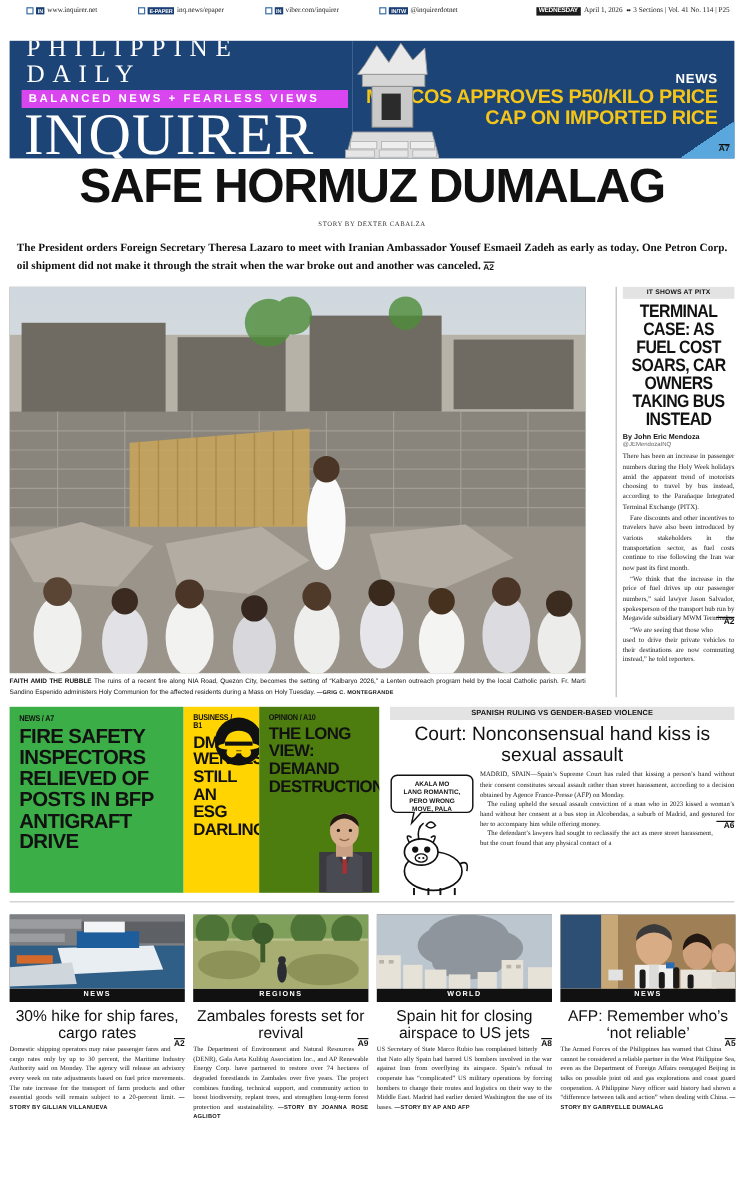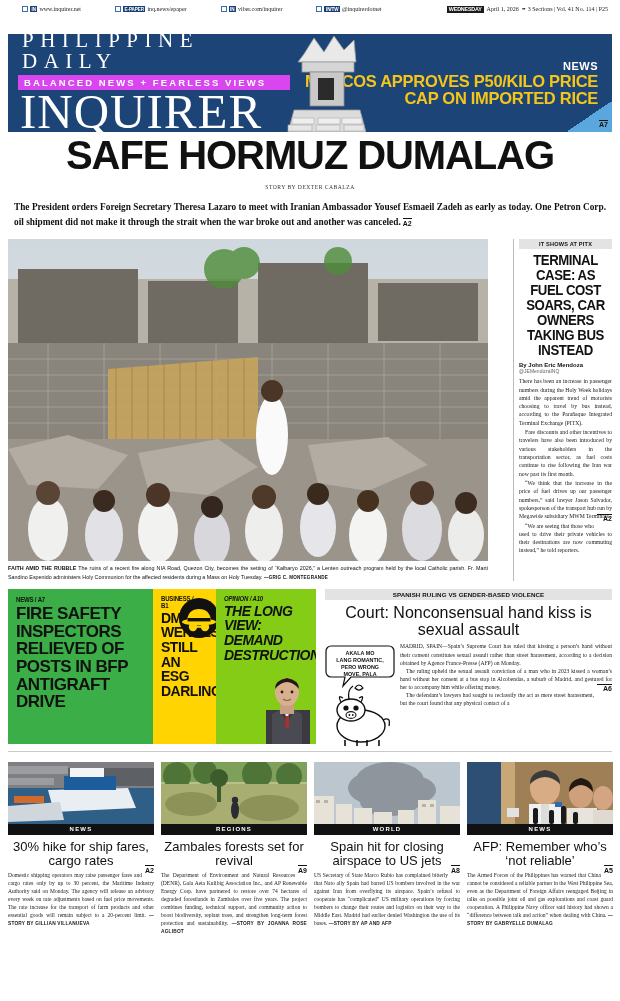--- a/index.html
+++ b/index.html
@@ -139,21 +139,21 @@
   .side-body p:first-child { text-indent: 0; }
   .side-a2 { float: right; margin-left: 3px; margin-top: -8px; }
 
   
   .teasers { display: flex; padding: 8px 8px 0 8px; gap: 0; height: 163px; }
   .tz-green {
     width: 145px; background: #3cae47; padding: 7px 8px;
   }
   .tz-mid { width: 163px; display: flex; flex-direction: row; }
   .tz-yellow { background: #ffd400; flex: 0 0 63px; padding: 6px 8px; position: relative; overflow:hidden; }
-  .tz-blue { background: #84cc16; flex: 1; padding: 6px 8px; position: relative; overflow:hidden;font-style:italic; }
+  .tz-blue { background: #4d7c0f; flex: 1; padding: 6px 8px; position: relative; overflow:hidden; }
   .tz-label { font-weight: bold; font-size: 7px; color: #111; letter-spacing: -0.2px;
               transform: scaleX(0.86); transform-origin: left center; margin-bottom: 2px; }
   .tz-head { font-weight: bold; font-size: 17px; line-height: 1.04; color: #111; letter-spacing: -0.5px; }
   .tz-head.sm { font-size: 14px; }
   .tz-right { flex: 1; padding-left: 9px; }
   .court-kicker {
     background: #e3e3e3; font-weight: bold; font-size: 6.2px; text-align: center;
     padding: 2px 0; color: #111; letter-spacing: 0.1px;
   }
   .court-head {

